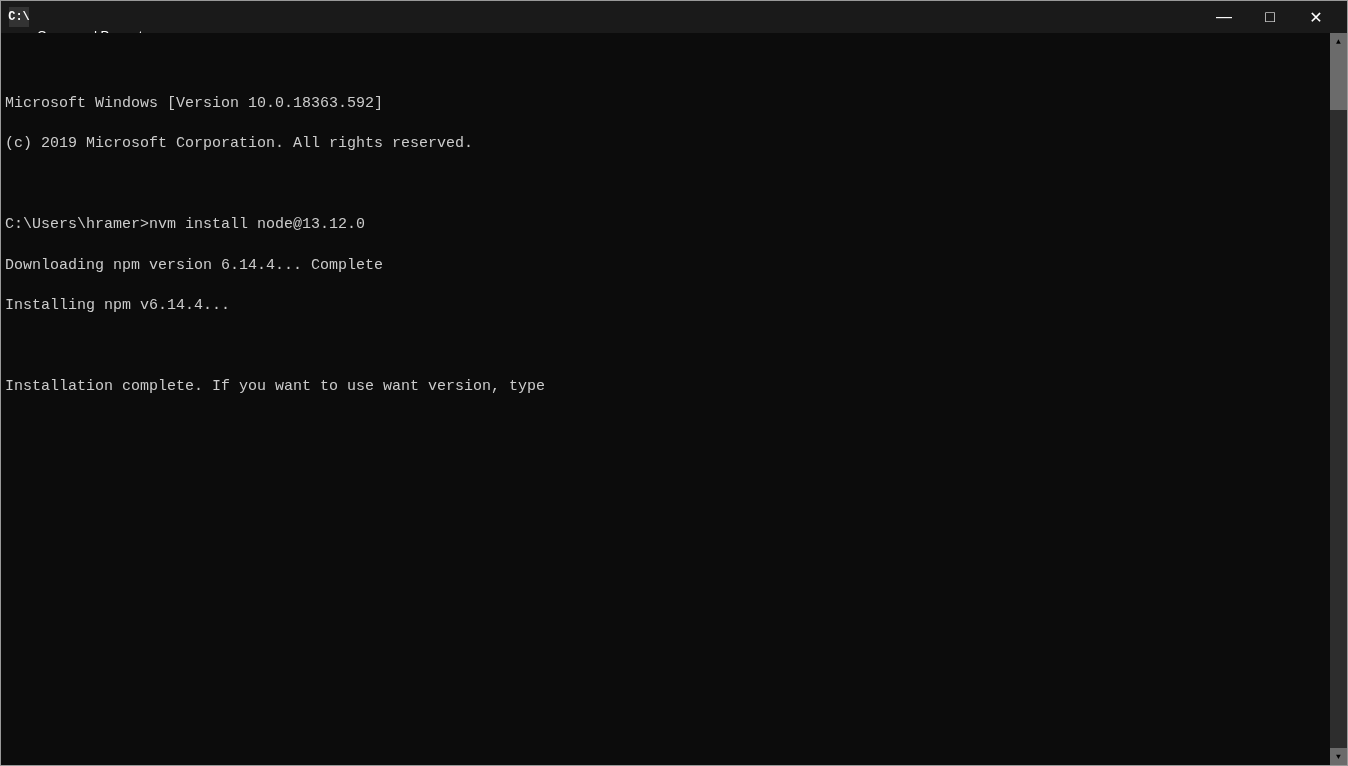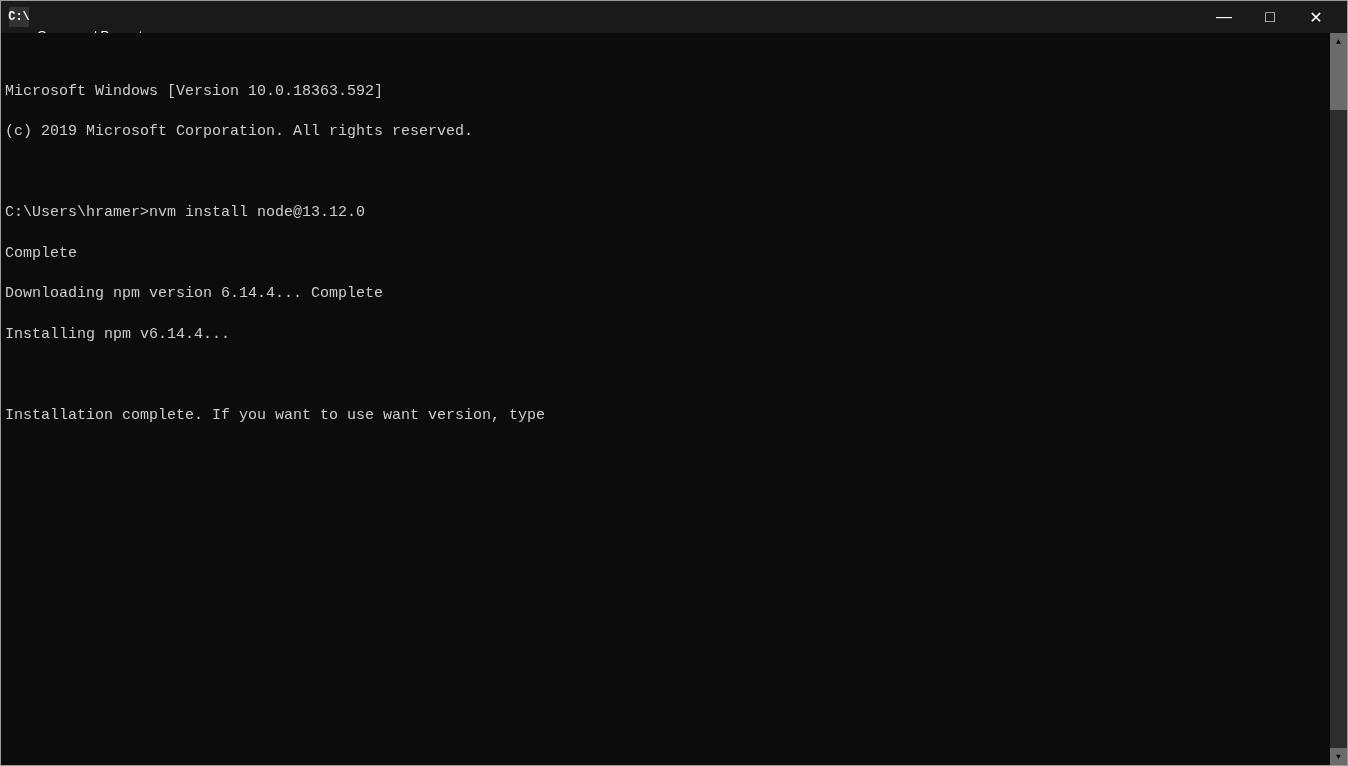--- a/index.html
+++ b/index.html
@@ -84,21 +84,21 @@
 
     .terminal-body {
       flex: 1;
       background: #0c0c0c;
       display: flex;
       overflow: hidden;
     }
 
     .terminal-content {
       flex: 1;
-      padding: 8px 4px 4px 4px;
+      padding: 20px 4px 4px 4px;
       overflow-y: auto;
       color: #cccccc;
       font-size: 15px;
       line-height: 1.35;
       font-family: 'Courier New', Courier, monospace;
       white-space: pre;
     }
 
     .scrollbar {
       width: 17px;
@@ -166,21 +166,20 @@
       </button>
     </div>
   </div>
 
   <div class="terminal-body">
     <div class="terminal-content" id="terminal-output">
     <span class="terminal-line">Microsoft Windows [Version 10.0.18363.592]</span>
 <span class="terminal-line">(c) 2019 Microsoft Corporation. All rights reserved.</span>
 <span class="empty-line">&nbsp;</span>
 <span class="terminal-line">C:\Users\hramer&gt;nvm install node@13.12.0</span>
-<span class="terminal-line">Complete</span>
 <span class="terminal-line">Downloading npm version 6.14.4... Complete</span>
 <span class="terminal-line">Installing npm v6.14.4...</span>
 <span class="empty-line">&nbsp;</span>
 <span class="terminal-line">Installation complete. If you want to use want version, type</span>
 <span class="empty-line">&nbsp;</span>
 <span class="empty-line">&nbsp;</span>
 </div>
     <div class="scrollbar">
       <div class="scrollbar-btn">▲</div>
       <div class="scrollbar-track">

